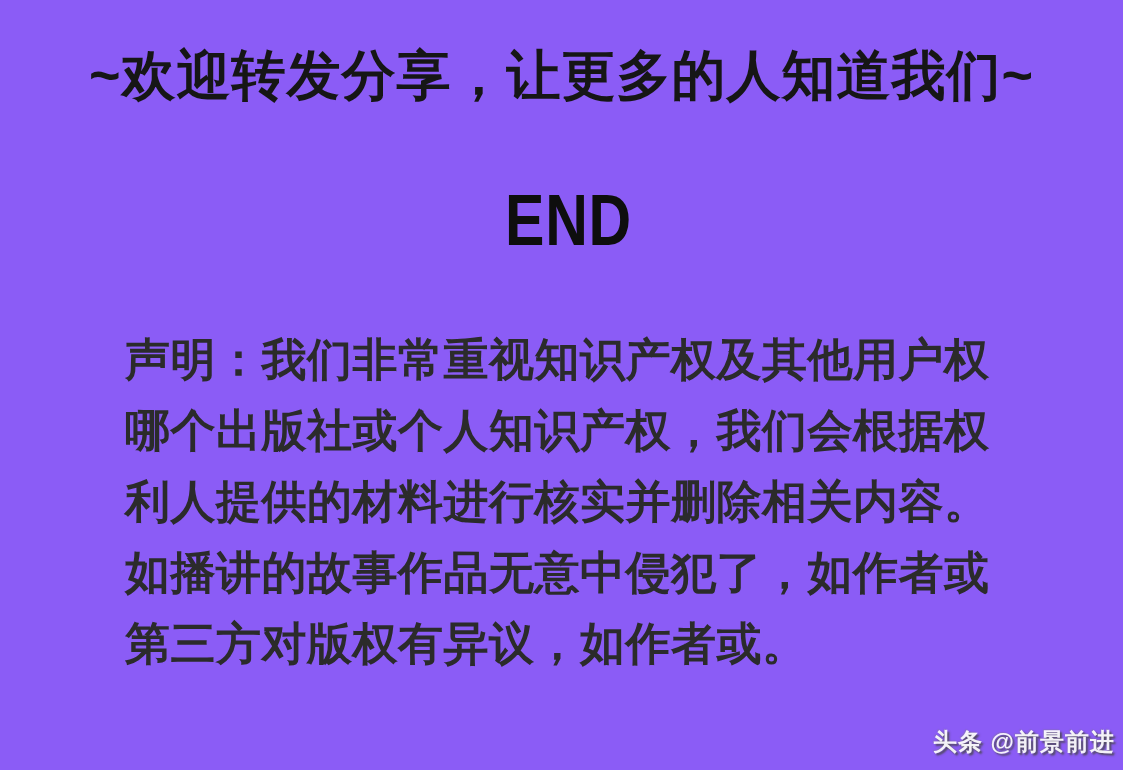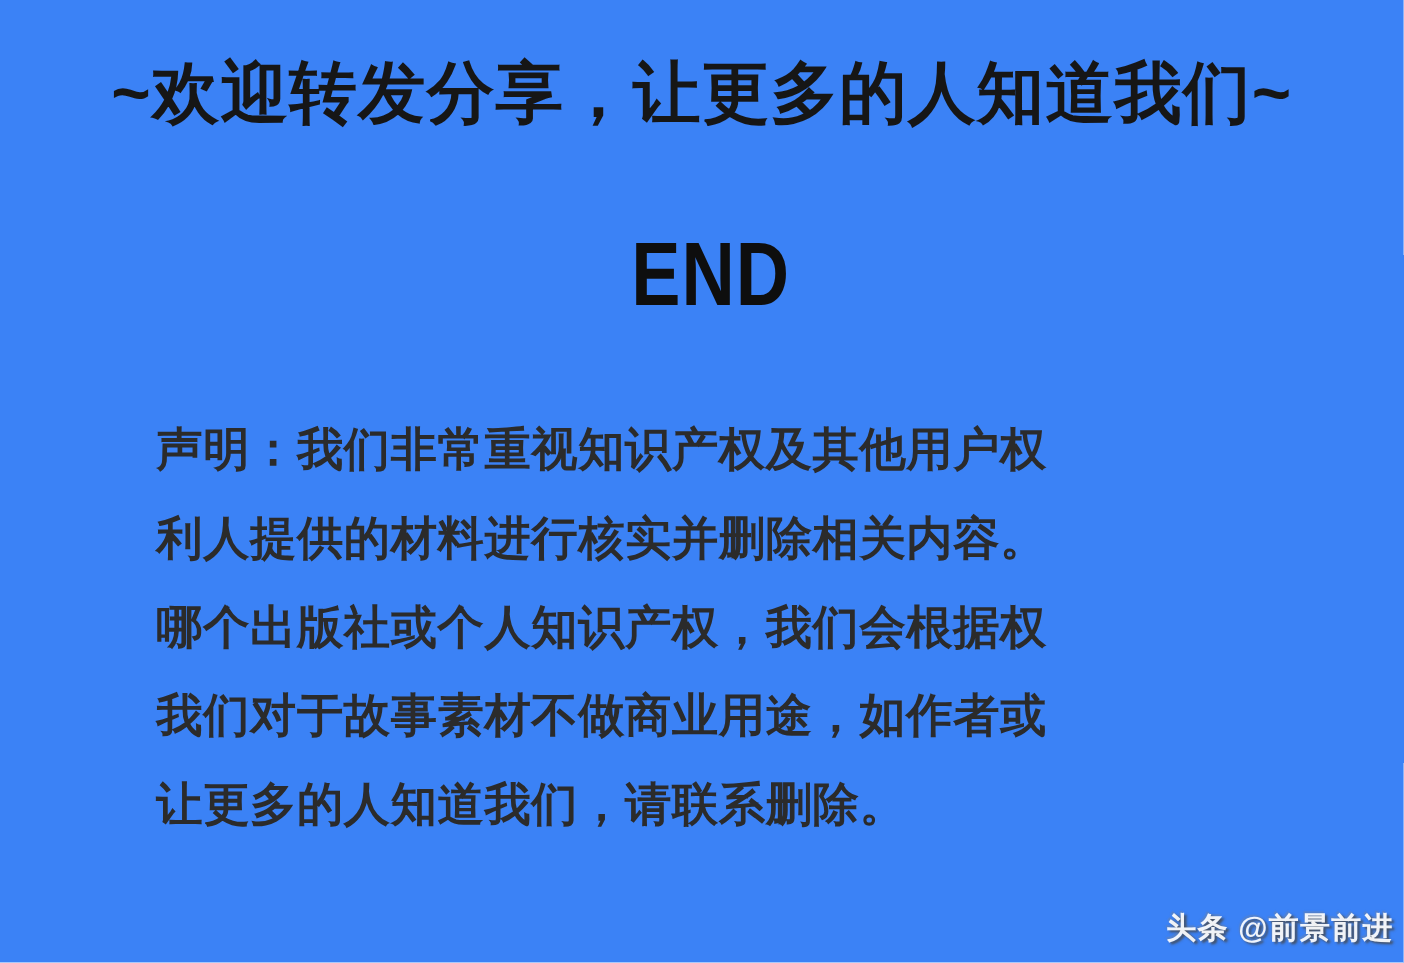--- a/index.html
+++ b/index.html
@@ -8,21 +8,21 @@
     width: 1123px;
     height: 770px;
     background: #ffffff;
     overflow: hidden;
     font-family: "Liberation Sans", "DejaVu Sans", sans-serif;
   }
   .page {
     position: relative;
     width: 1123px;
     height: 770px;
-    background: #3b82f6;
+    background: #8b5cf6;
   }
   .slogan {
     margin: 0;
     padding-top: 42px;
     text-align: center;
     font-size: 54px;
     line-height: 66px;
     font-weight: 800;
     letter-spacing: 1px;
     color: #161616;
@@ -56,21 +56,21 @@
     transform-origin: center;
     white-space: nowrap;
   }
   .disclaimer {
     margin-top: 64px;
     padding-left: 125px;
     padding-right: 90px;
   }
   .disclaimer p {
     margin: 0;
-    font-size: 37px;
+    font-size: 45px;
     line-height: 71px;
     font-weight: 600;
     letter-spacing: 0.5px;
     color: #2b2b2b;
     white-space: nowrap;
   }
   .watermark {
     position: absolute;
     right: 8px;
     bottom: 12px;
@@ -92,21 +92,21 @@
   <h1 class="slogan">~欢迎转发分享，让更多的人知道我们~</h1>
 
   <div class="end-divider">
     <span class="bar bar-left"></span>
     <span class="end-label">END</span>
     <span class="bar bar-right"></span>
   </div>
 
   <div class="disclaimer">
     <p>声明：我们非常重视知识产权及其他用户权</p>
+    <p>哪个出版社或个人知识产权，我们会根据权</p>
     <p>利人提供的材料进行核实并删除相关内容。</p>
-    <p>哪个出版社或个人知识产权，我们会根据权</p>
-    <p>我们对于故事素材不做商业用途，如作者或</p>
-    <p>让更多的人知道我们，请联系删除。</p>
+    <p>如播讲的故事作品无意中侵犯了，如作者或</p>
+    <p>第三方对版权有异议，如作者或。</p>
   </div>
 
   <div class="watermark">头条 @前景前进</div>
 
 </div>
 
 </body></html>

